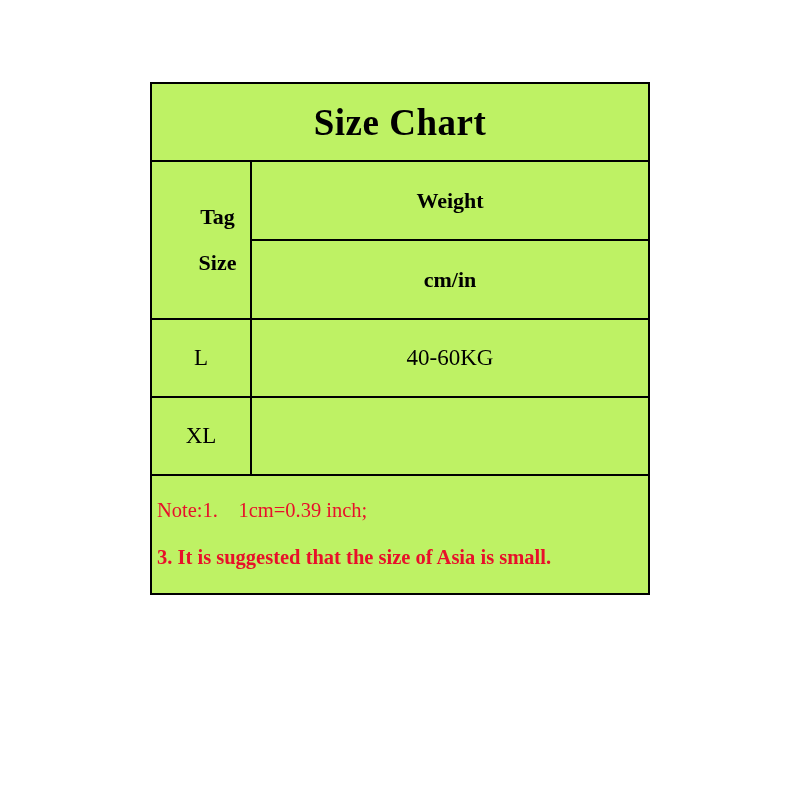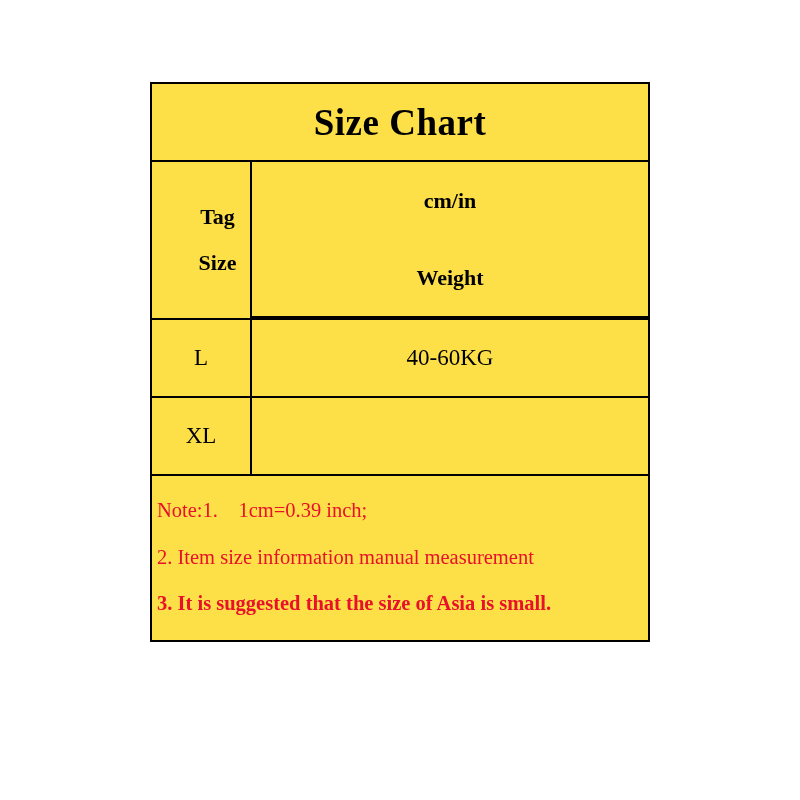--- a/index.html
+++ b/index.html
@@ -20,21 +20,21 @@
     height: 800px;
     background: #ffffff;
   }
   .chart-wrap {
     position: absolute;
     left: 150px;
     top: 82px;
     width: 500px;
     border: 2px solid #000000;
     box-sizing: border-box;
-    background: #fde047;
+    background: #bef264;
   }
   .title-row {
     height: 76px;
     display: flex;
     align-items: center;
     justify-content: center;
     border-bottom: 2px solid #000000;
   }
   .title-text {
     font-family: "Liberation Serif", serif;
@@ -125,34 +125,33 @@
     <div class="title-row">
       <div class="title-text">Size Chart</div>
     </div>
 
     <div class="header-block">
       <div class="header-left">
         <span>Tag</span>
         <span>Size</span>
       </div>
       <div class="header-right">
+        <div class="sub first">Weight</div>
         <div class="sub">cm/in</div>
-        <div class="sub first">Weight</div>
       </div>
     </div>
 
     <div class="data-row">
       <div class="size-cell">L</div>
       <div class="val-cell">40-60KG</div>
     </div>
 
     <div class="data-row">
       <div class="size-cell">XL</div>
     </div>
 
     <div class="notes">
       <div class="note-line">Note:1.    1cm=0.39 inch;</div>
-      <div class="note-line">2. Item size information manual measurement</div>
       <div class="note-line">3. It is suggested that the size of Asia is small.</div>
     </div>
 
   </div>
 </div>
 
 </body></html>

